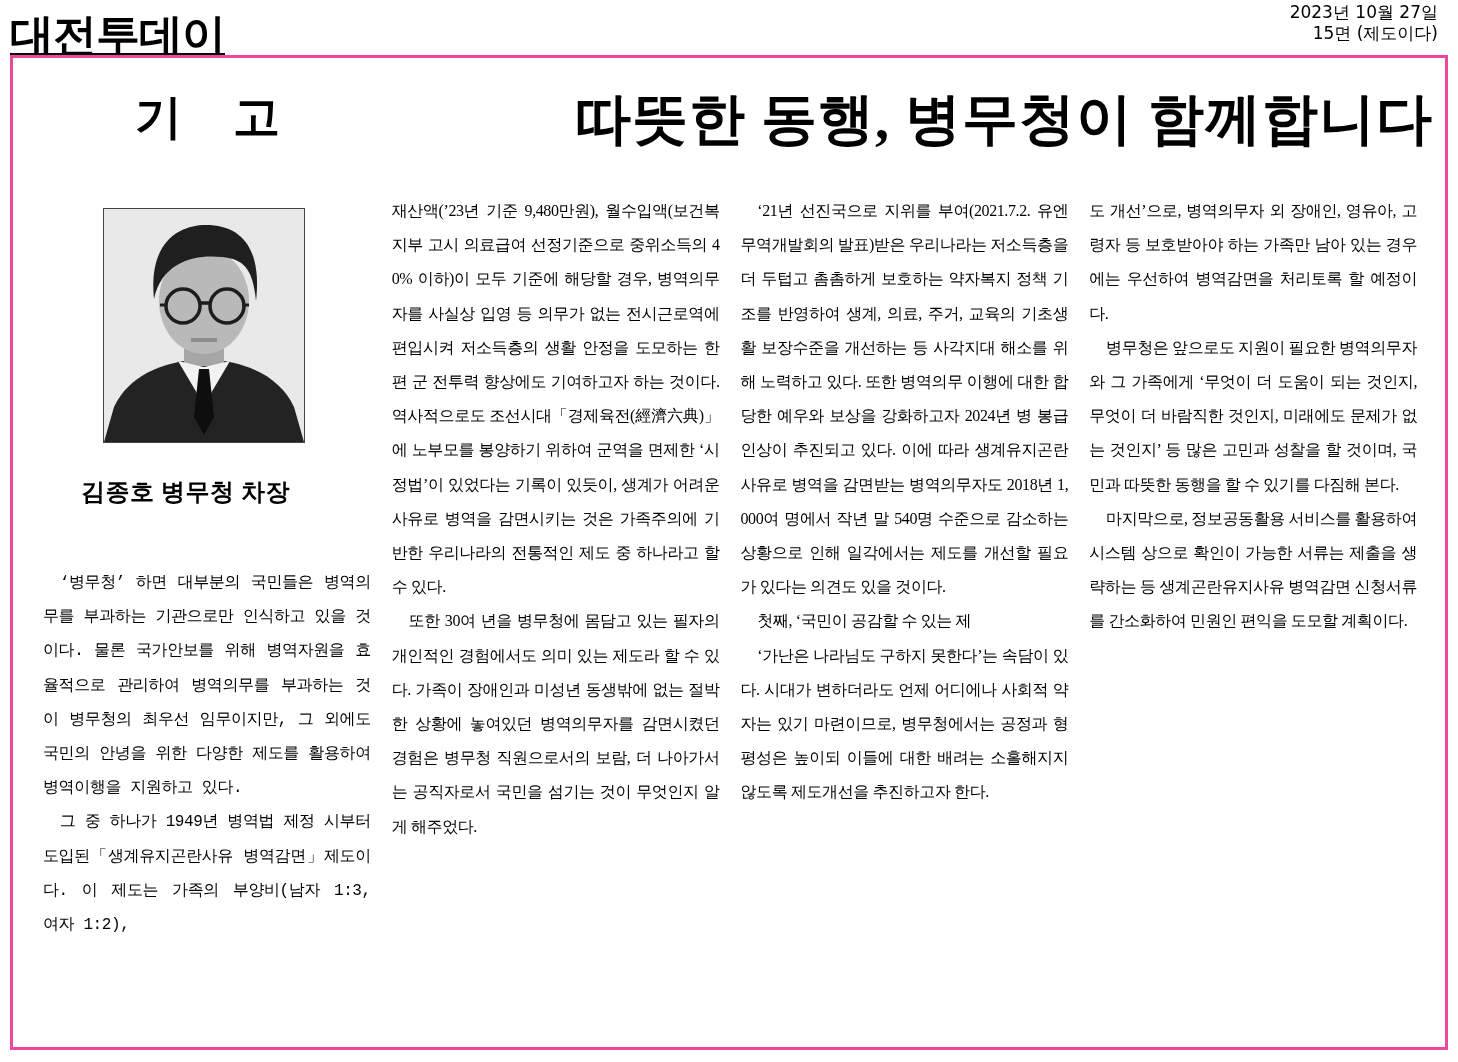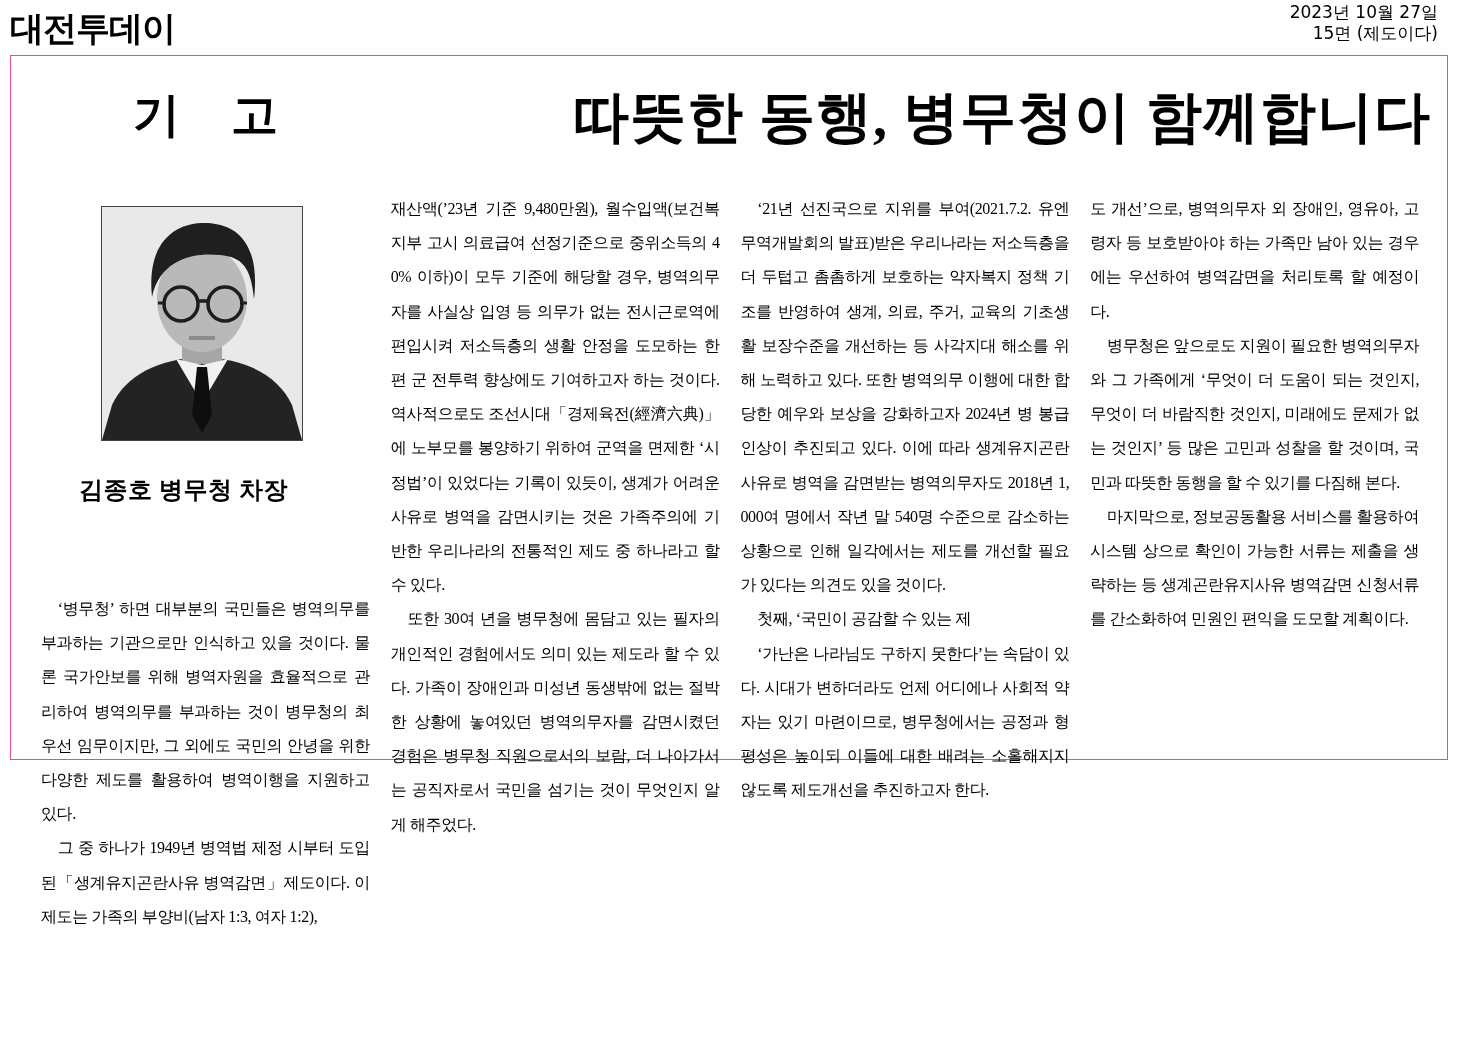--- a/index.html
+++ b/index.html
@@ -9,34 +9,34 @@
     position: relative;
     font-family: "Liberation Serif", "DejaVu Serif", serif;
     color: #000;
     overflow: hidden;
   }
 
   
   .masthead {
     position: absolute; top: 6px; left: 10px;
     font-family: "Liberation Sans", "DejaVu Sans", sans-serif;
-    font-weight: bold; font-size: 34px; letter-spacing: -1px;
+    font-weight: bold; font-size: 44px; letter-spacing: -1px; text-decoration: underline;
   }
   .dateline {
     position: absolute; top: 2px; right: 20px;
     text-align: right;
     font-family: "DejaVu Sans", "Liberation Sans", sans-serif;
     font-size: 17px; line-height: 21px;
   }
 
   
   .article-box {
     position: absolute; left: 10px; top: 55px;
-    width: 1438px; height: 705px;
-    border: 1px solid #ec4899;
+    width: 1438px; height: 995px;
+    border: 3px solid #ec4899;
     background: #fff;
   }
 
   .section-label {
     position: absolute; left: 122px; top: 28px;
     font-family: "Liberation Sans", "DejaVu Sans", sans-serif;
     font-weight: bold; font-size: 47px;
     word-spacing: 34px; letter-spacing: 2px;
   }
   .headline {
@@ -67,21 +67,21 @@
     border: 1px solid #444;
     background: #e9e9e9;
     line-height: 0;
   }
   .photo-wrap svg { width: 200px; height: 233px; }
   .photo-caption {
     margin: 33px 0 0 38px;
     font-size: 24px; font-weight: bold; letter-spacing: 0.5px;
     font-family: "Liberation Serif", "DejaVu Serif", serif;
   }
-  .col1-body { margin-top: 86px; }
+  .col1-body { margin-top: 58px; font-family: Liberation Mono, monospace; }
 </style>
 </head>
 <body>
 
 <div class="masthead">대전투데이</div>
 
 <div class="dateline">
   <div>2023년 10월 27일</div>
   <div>15면 (제도이다)</div>
 </div>

